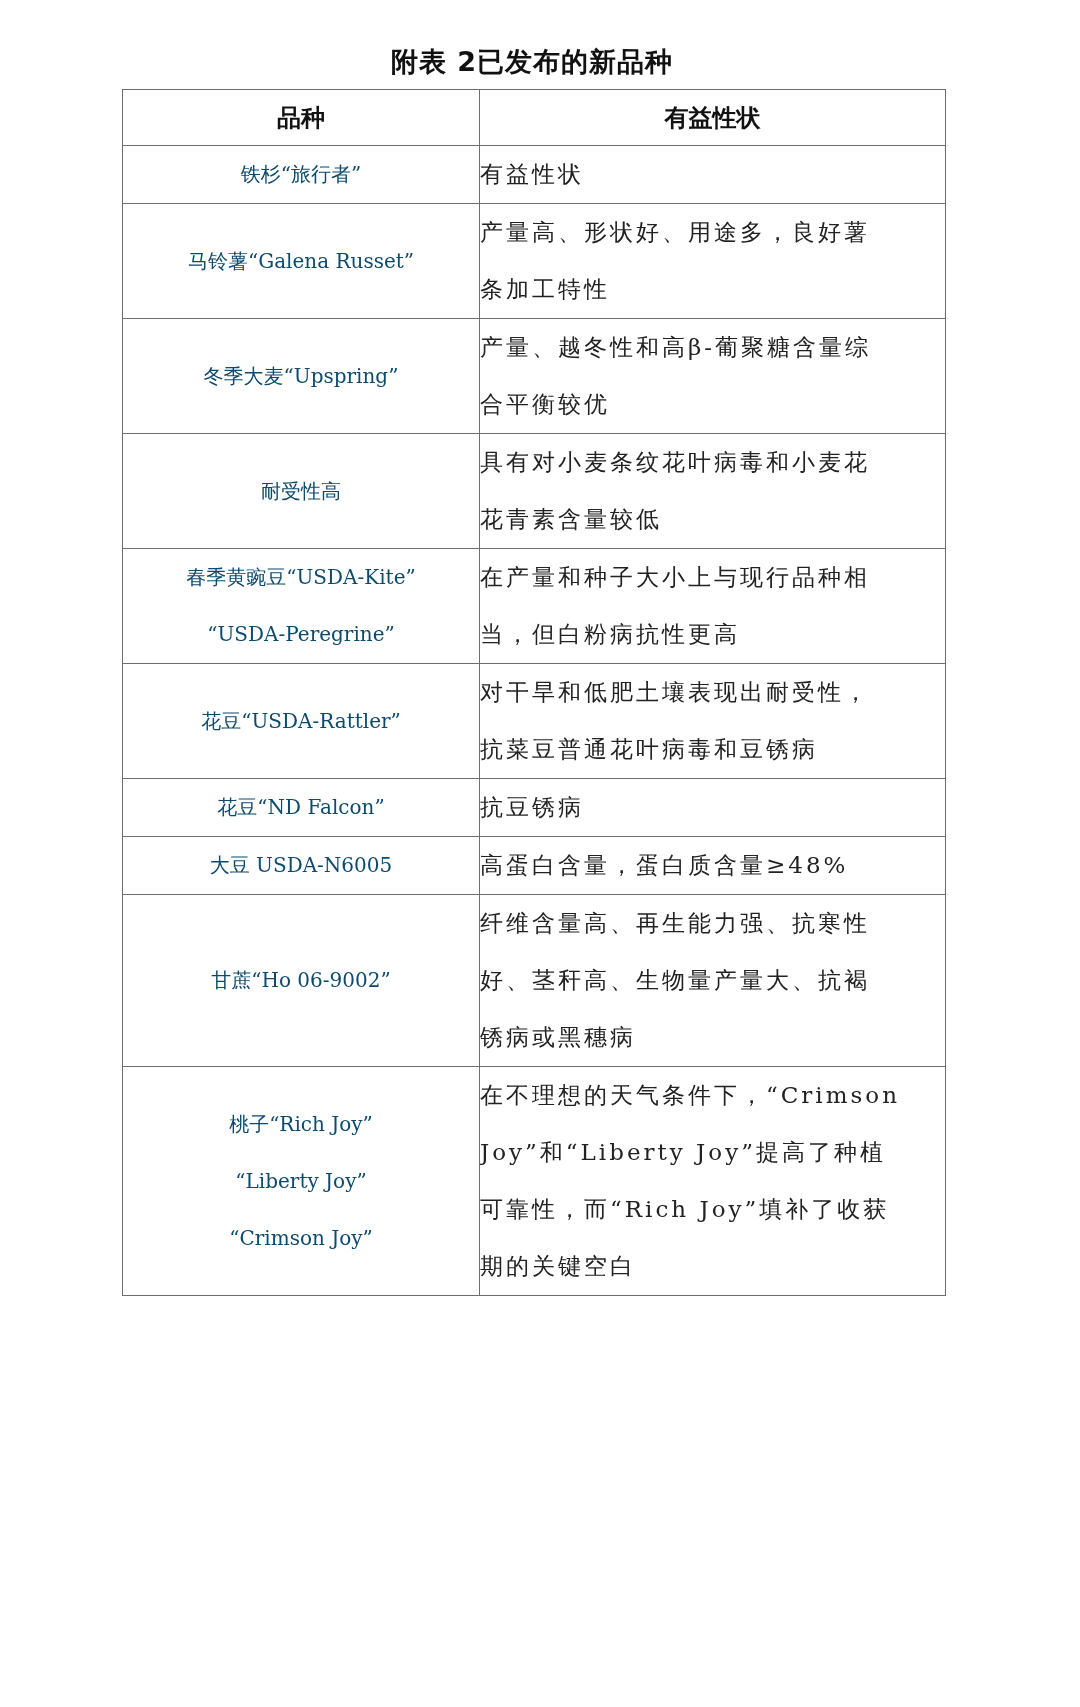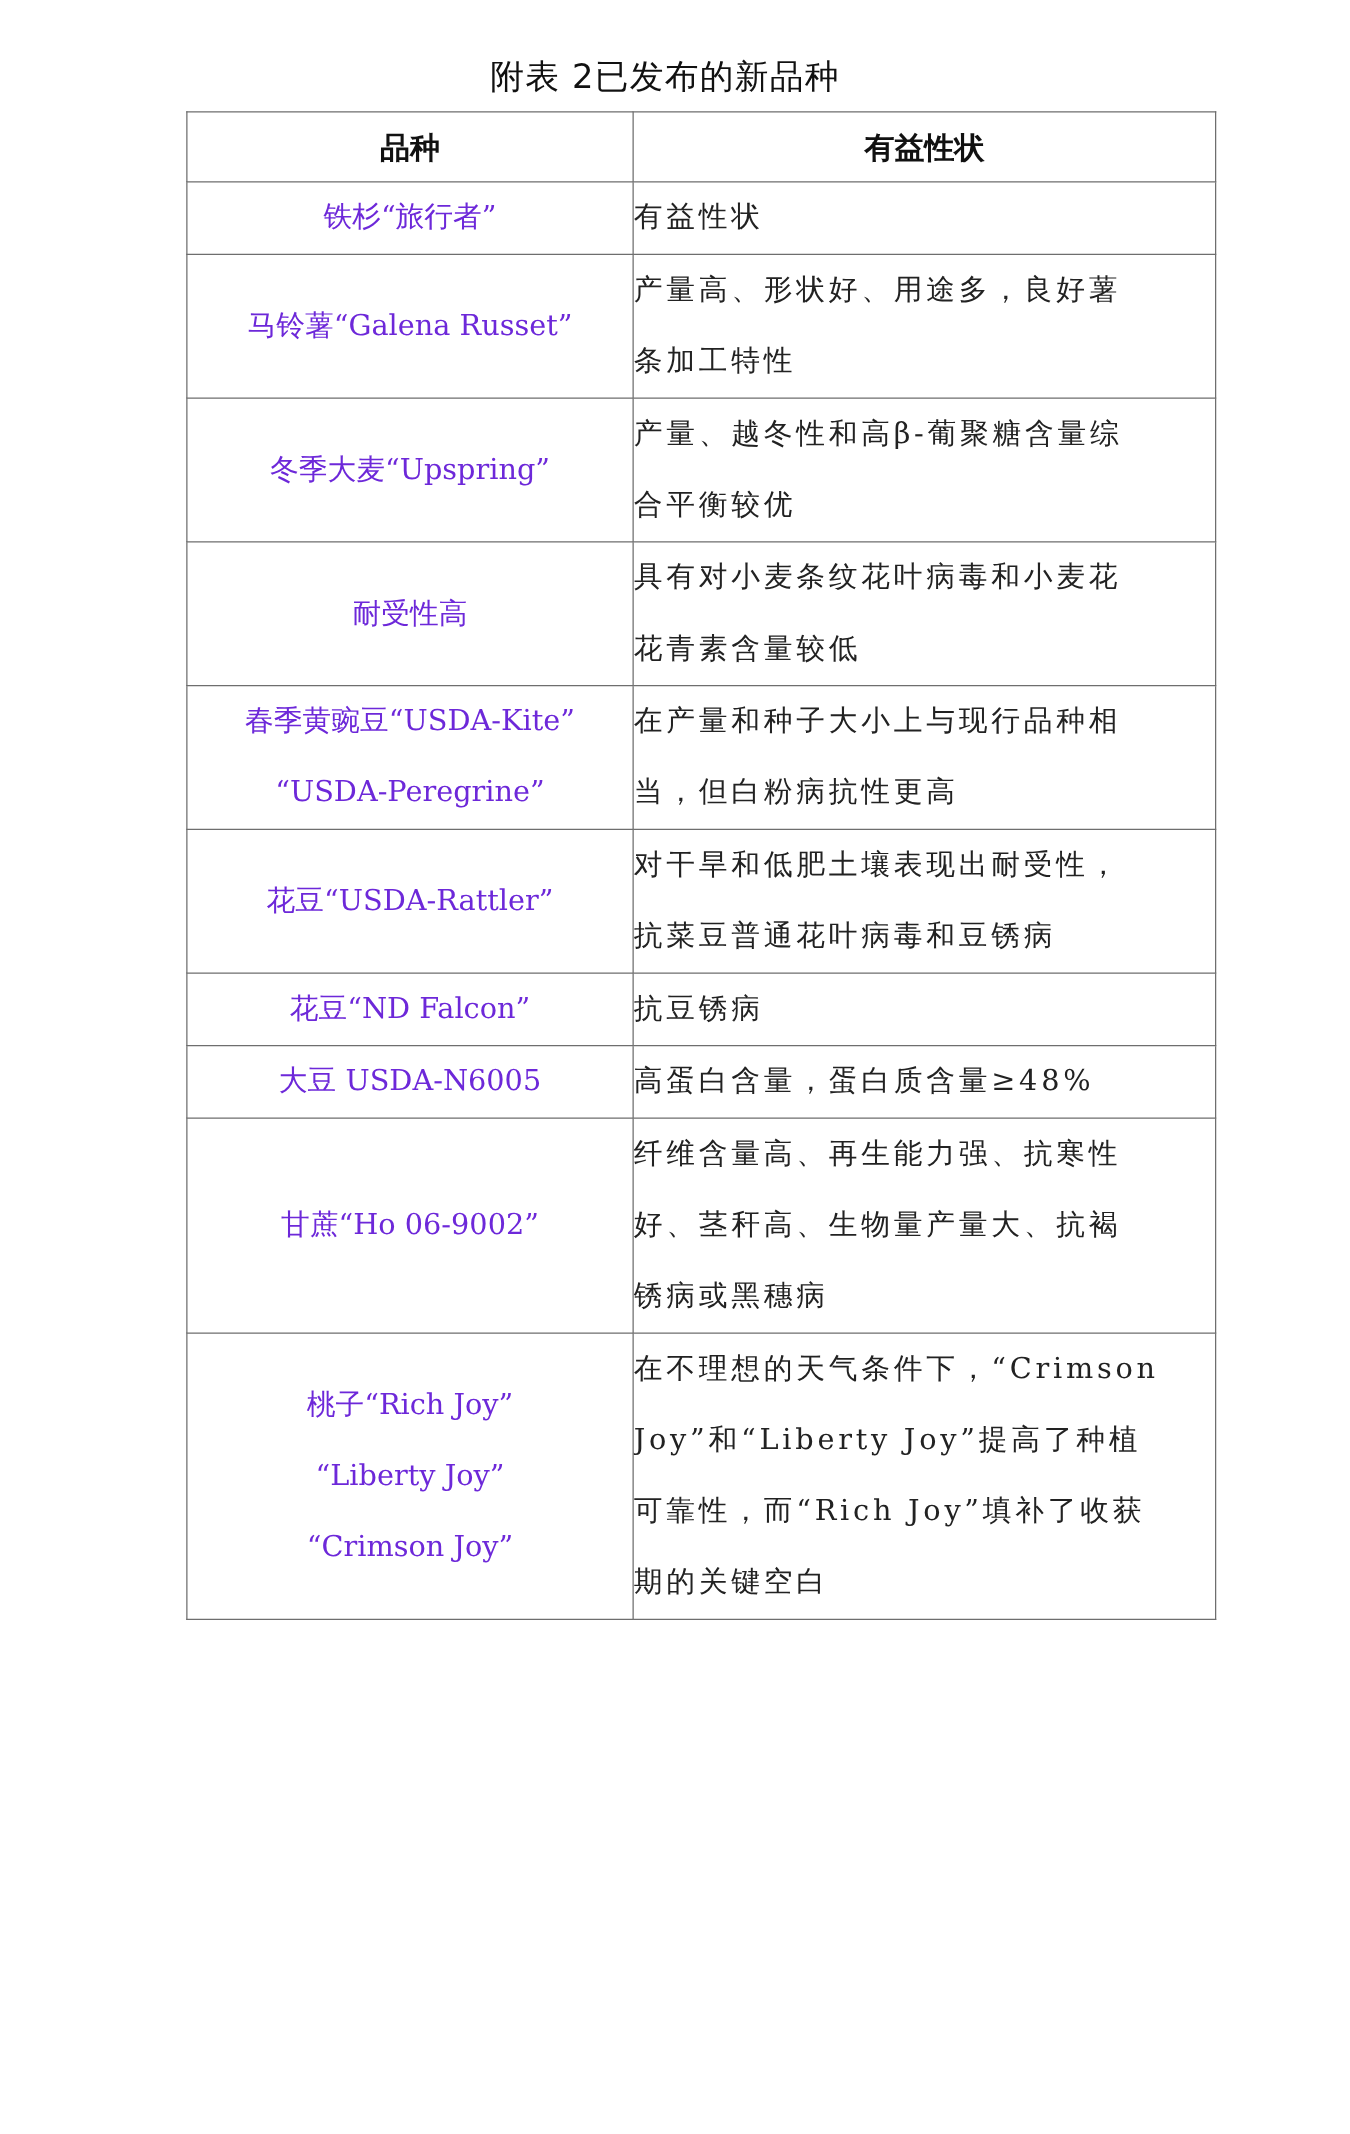--- a/index.html
+++ b/index.html
@@ -1,28 +1,28 @@
 <!DOCTYPE html>
 <html><head>
 <meta charset="utf-8">
 <style>
   html, body { margin:0; padding:0; background:#ffffff; }
   body { width:1080px; height:1707px; position:relative; overflow:hidden;
          font-family:"DejaVu Serif", "Liberation Serif", serif; color:#1a1a1a; }
   .title { position:absolute; top:40px; left:0; width:1064px; text-align:center;
            font-family:"DejaVu Sans", "Liberation Sans", sans-serif;
-           font-size:27px; font-weight:normal; color:#111; letter-spacing:1px; line-height:44px; }
-  table.t { position:absolute; left:149px; top:89px; width:823px; border-collapse:collapse;
+           font-size:27px; font-weight:bold; color:#111; letter-spacing:1px; line-height:44px; }
+  table.t { position:absolute; left:122px; top:89px; width:823px; border-collapse:collapse;
             table-layout:fixed; }
   table.t td, table.t th { border:1.5px solid #6e6e6e; padding:0; vertical-align:middle; }
   col.c1 { width:357px; }
   col.c2 { width:466px; }
   th { font-family:"DejaVu Sans", "Liberation Sans", sans-serif; font-size:24px; font-weight:bold;
        color:#111; text-align:center; height:55px; }
-  td.name { text-align:center; font-size:23px; line-height:57px; color:#6d28d9; }
+  td.name { text-align:center; font-size:20px; line-height:57px; color:#0c4a6e; }
   td.trait { text-align:left; font-size:23px; line-height:57px; color:#222;
              padding-left:13px; padding-right:8px; letter-spacing:3px; }
   td.name .ln { display:block; white-space:nowrap; }
   td.trait .ln { display:block; white-space:nowrap; overflow:hidden; }
 </style>
 </head>
 <body>
 
 <div class="title">附表 2已发布的新品种</div>
 

